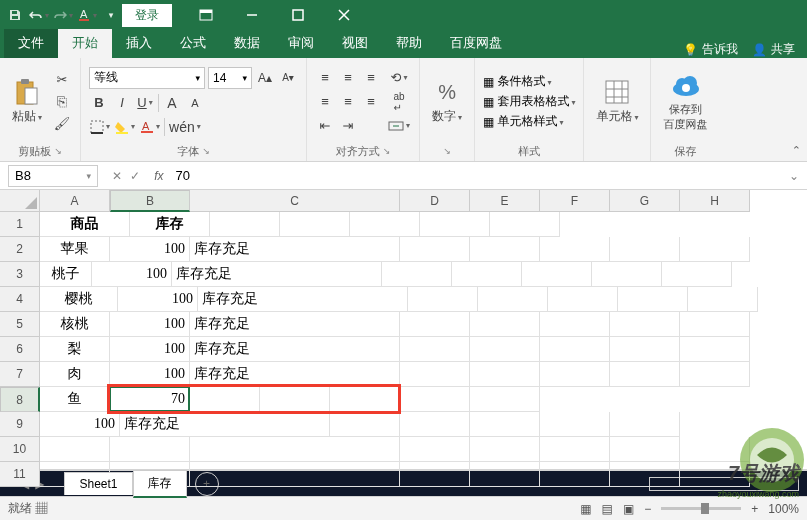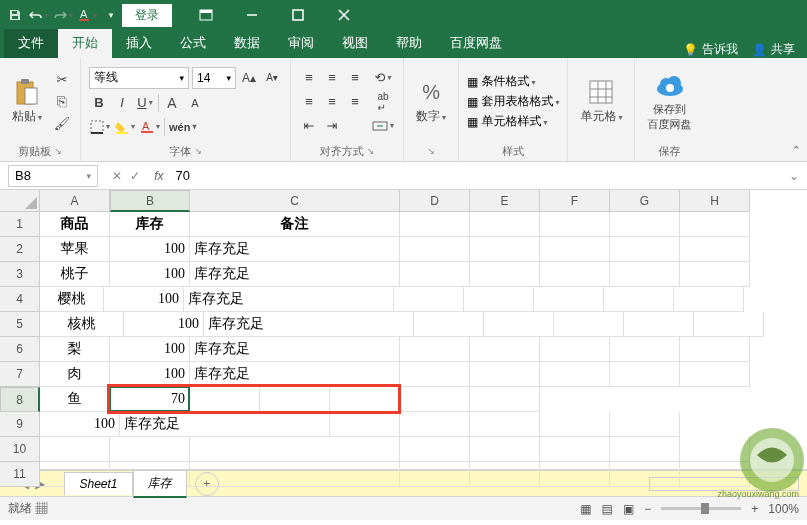--- a/index.html
+++ b/index.html
@@ -45,21 +45,21 @@
 .rh{height:25px;border-right:1px solid #ccc;border-bottom:1px solid #ccc;background:#f0f0f0;display:flex;align-items:center;justify-content:center;color:#555;font-size:12px;}
 .rh.sel{background:#e0e8e0;border-right:2px solid #217346;}
 .cells{position:relative;}
 .cellrow{display:flex;height:25px;}
 .cell{border-right:1px solid #e0e0e0;border-bottom:1px solid #e0e0e0;padding:0 4px;display:flex;align-items:center;font-size:14px;font-family:SimSun,"宋体";}
 .cell.hdr{font-weight:bold;}
 .cell.r{justify-content:flex-end;}
 .cell.c{justify-content:center;}
 .sel-border{position:absolute;border:2px solid #217346;pointer-events:none;}
 .red-box{position:absolute;border:3px solid #ef3b2c;pointer-events:none;}
-.sheet-tabs{height:26px;background:#fef9c3;border-top:1px solid #d4d4d4;display:flex;align-items:center;padding-left:20px;font-style:italic;}
+.sheet-tabs{height:26px;background:#0f172a;border-top:1px solid #d4d4d4;display:flex;align-items:center;padding-left:20px;}
 .stnav{display:flex;gap:6px;color:#888;margin-right:20px;}
 .stab{padding:4px 14px;border:1px solid #ccc;border-bottom:none;font-size:12px;background:#fff;position:relative;}
 .stab.active{border-bottom:2px solid #217346;background:#fff;font-weight:500;}
 .stab-add{width:24px;height:24px;display:flex;align-items:center;justify-content:center;border:1px solid #ccc;border-radius:50%;margin-left:8px;color:#666;}
 .statusbar{height:24px;background:#f3f3f3;border-top:1px solid #d4d4d4;display:flex;align-items:center;padding:0 8px;font-size:12px;color:#555;justify-content:space-between;}
 .status-right{display:flex;align-items:center;gap:10px;}
 .zoom-slider{width:80px;height:3px;background:#c5c5c5;position:relative;}
 .zoom-slider::before{content:"";position:absolute;left:50%;top:-4px;width:8px;height:11px;background:#888;}
 .watermark{position:absolute;right:0;bottom:20px;width:130px;height:90px;opacity:.85;pointer-events:none;}
 .wm-txt{position:absolute;right:8px;bottom:18px;font-size:20px;font-weight:bold;color:#333;font-style:italic;}
@@ -166,21 +166,21 @@
     <div class="group-label">
         <span>剪贴板</span>
         <span class="corner-exp">↘</span>
       </div>
   </div>
 
   <div class="group">
     <div class="group-body">
         <div class="smcol" style="gap:4px;">
       <div class="row">
-        <div class="sel" style="width:100px;">
+        <div class="sel" style="width:116px;">
               <span>等线</span>
               <span style="margin-left:auto;font-size:9px;">▾</span>
             </div>
         <div class="sel" style="width:44px;">
               <span>14</span>
               <span style="margin-left:auto;font-size:9px;">▾</span>
             </div>
         <div class="sbtn" style="font-size:12px;">A▴</div>
         <div class="sbtn" style="font-size:10px;">A▾</div>
       </div>
@@ -211,21 +211,21 @@
                 <rect x="1" y="12" width="12" height="2" fill="#ffeb3b"></rect>
               </svg>
             </div>
         <div class="sbtn drop">
               <svg width="14" height="14">
                 <text x="2" y="10" font-size="11" fill="#c0392b" font-family="serif">A</text>
                 <rect x="1" y="11" width="12" height="2" fill="#e74c3c"></rect>
               </svg>
             </div>
         <div style="width:1px;height:18px;background:#ccc;"></div>
-        <div class="sbtn drop" style="font-size:11px;font-weight:bold;">wén</div>
+        <div class="sbtn drop" style="font-size:14px;">wén</div>
       </div>
     </div>
       </div>
     <div class="group-label">
         <span>字体</span>
         <span class="corner-exp">↘</span>
       </div>
   </div>
 
   <div class="group">
@@ -376,61 +376,60 @@
           <div class="rh">5</div>
           <div class="rh">6</div>
           <div class="rh">7</div>
           <div class="rh sel">8</div>
           <div class="rh">9</div>
           <div class="rh">10</div>
           <div class="rh">11</div>
         </div>
       <div class="cells" id="cells">
           <div class="cellrow">
-            <div class="cell hdr c" style="width: 70px;">商品</div>
+            <div class="cell hdr c" style="width: 90px;">商品</div>
             <div class="cell hdr c" style="width: 80px;">库存</div>
-            <div class="cell hdr c" style="width: 210px;">备注</div>
             <div class="cell hdr c" style="width: 70px;"></div>
             <div class="cell hdr c" style="width: 70px;"></div>
             <div class="cell hdr c" style="width: 70px;"></div>
             <div class="cell hdr c" style="width: 70px;"></div>
             <div class="cell hdr c" style="width: 70px;"></div>
           </div>
           <div class="cellrow">
             <div class="cell c" style="width: 70px;">苹果</div>
             <div class="cell r" style="width: 80px;">100</div>
             <div class="cell" style="width: 210px;">库存充足</div>
             <div class="cell" style="width: 70px;"></div>
             <div class="cell" style="width: 70px;"></div>
             <div class="cell" style="width: 70px;"></div>
             <div class="cell" style="width: 70px;"></div>
             <div class="cell" style="width: 70px;"></div>
           </div>
           <div class="cellrow">
-            <div class="cell c" style="width: 70px;">桃子</div>
-            <div class="cell r" style="width: 80px;">100</div>
-            <div class="cell" style="width: 210px;">库存充足</div>
-            <div class="cell" style="width: 70px;"></div>
-            <div class="cell" style="width: 70px;"></div>
-            <div class="cell" style="width: 70px;"></div>
-            <div class="cell" style="width: 70px;"></div>
-            <div class="cell" style="width: 70px;"></div>
-          </div>
-          <div class="cellrow">
-            <div class="cell c" style="width: 64px;">樱桃</div>
-            <div class="cell r" style="width: 80px;">100</div>
-            <div class="cell" style="width: 210px;">库存充足</div>
-            <div class="cell" style="width: 70px;"></div>
-            <div class="cell" style="width: 70px;"></div>
-            <div class="cell" style="width: 70px;"></div>
-            <div class="cell" style="width: 70px;"></div>
-            <div class="cell" style="width: 70px;"></div>
-          </div>
-          <div class="cellrow">
-            <div class="cell c" style="width: 84px;">核桃</div>
+            <div class="cell c" style="width: 52px;">桃子</div>
+            <div class="cell r" style="width: 80px;">100</div>
+            <div class="cell" style="width: 210px;">库存充足</div>
+            <div class="cell" style="width: 70px;"></div>
+            <div class="cell" style="width: 70px;"></div>
+            <div class="cell" style="width: 70px;"></div>
+            <div class="cell" style="width: 70px;"></div>
+            <div class="cell" style="width: 70px;"></div>
+          </div>
+          <div class="cellrow">
+            <div class="cell c" style="width: 78px;">樱桃</div>
+            <div class="cell r" style="width: 80px;">100</div>
+            <div class="cell" style="width: 210px;">库存充足</div>
+            <div class="cell" style="width: 70px;"></div>
+            <div class="cell" style="width: 70px;"></div>
+            <div class="cell" style="width: 70px;"></div>
+            <div class="cell" style="width: 70px;"></div>
+            <div class="cell" style="width: 70px;"></div>
+          </div>
+          <div class="cellrow">
+            <div class="cell c" style="width: 70px;">核桃</div>
             <div class="cell r" style="width: 80px;">100</div>
             <div class="cell" style="width: 210px;">库存充足</div>
             <div class="cell" style="width: 70px;"></div>
             <div class="cell" style="width: 70px;"></div>
             <div class="cell" style="width: 70px;"></div>
             <div class="cell" style="width: 70px;"></div>
             <div class="cell" style="width: 70px;"></div>
           </div>
           <div class="cellrow">
             <div class="cell c" style="width: 70px;">梨</div>
@@ -521,14 +520,15 @@
     <span>100%</span>
   </div>
 </div>
 
 <div class="watermark">
   <svg width="130" height="90">
       <circle cx="95" cy="45" r="32" fill="#6ca82e" opacity=".7"></circle>
       <circle cx="95" cy="45" r="22" fill="#fff" opacity=".6"></circle>
       <path d="M80 40 Q95 25 110 40 Q95 55 80 40" fill="#4a7a1f"></path>
     </svg>
+  <div class="wm-txt">7号游戏</div>
   <div class="wm-sub">zhaoyouxiwang.com</div>
 </div>
 
 </body></html>

